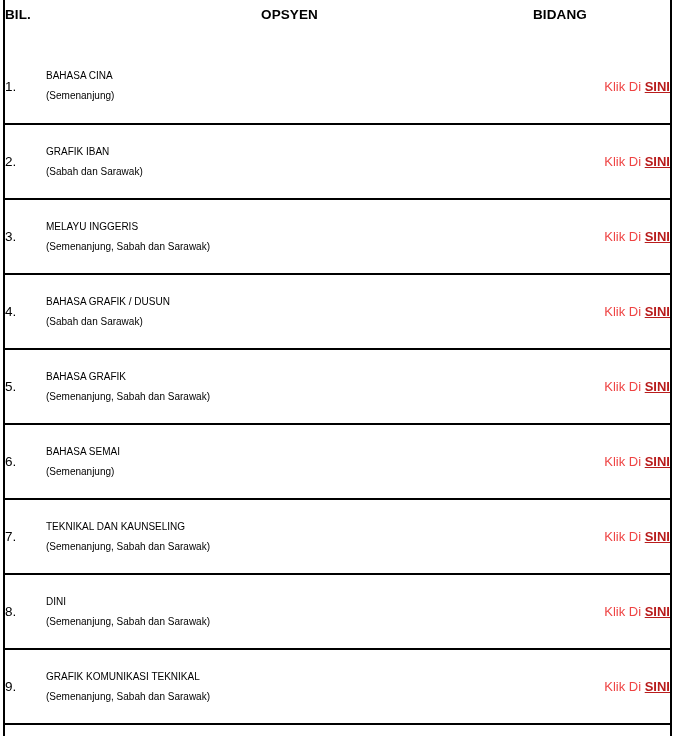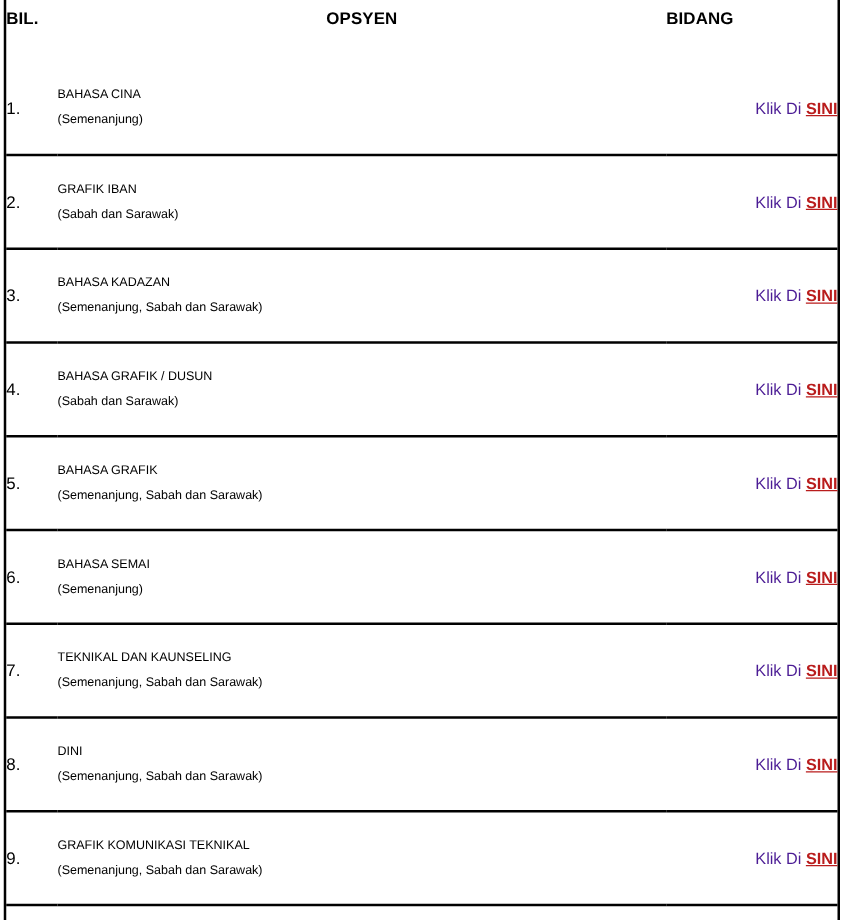--- a/index.html
+++ b/index.html
@@ -110,21 +110,21 @@
     display: block;
     white-space: nowrap;
   }
 
   .cell-bidang {
     font-size: 13px;
     text-align: right;
     padding-right: 26px;
     white-space: nowrap;
   }
-  .klik-label { color: #4c1d95; }
+  .klik-label { color: #ef4444; }
   .sini-link {
     color: #b91c1c;
     font-weight: bold;
     text-decoration: underline;
     cursor: pointer;
   }
 </style>
 </head>
 <body>
 
@@ -158,21 +158,21 @@
             <td class="cell-bil">2.</td>
             <td class="cell-opsyen">
               <span class="opt-name">GRAFIK IBAN</span>
               <span class="opt-region">(Sabah dan Sarawak)</span>
             </td>
             <td class="cell-bidang"><span class="klik-label">Klik Di</span> <a class="sini-link">SINI</a></td>
           </tr>
           <tr class="data-row">
             <td class="cell-bil">3.</td>
             <td class="cell-opsyen">
-              <span class="opt-name">BAHASA KADAZAN</span>
+              <span class="opt-name">MELAYU INGGERIS</span>
               <span class="opt-region">(Semenanjung, Sabah dan Sarawak)</span>
             </td>
             <td class="cell-bidang"><span class="klik-label">Klik Di</span> <a class="sini-link">SINI</a></td>
           </tr>
           <tr class="data-row">
             <td class="cell-bil">4.</td>
             <td class="cell-opsyen">
               <span class="opt-name">BAHASA GRAFIK / DUSUN</span>
               <span class="opt-region">(Sabah dan Sarawak)</span>
             </td>

